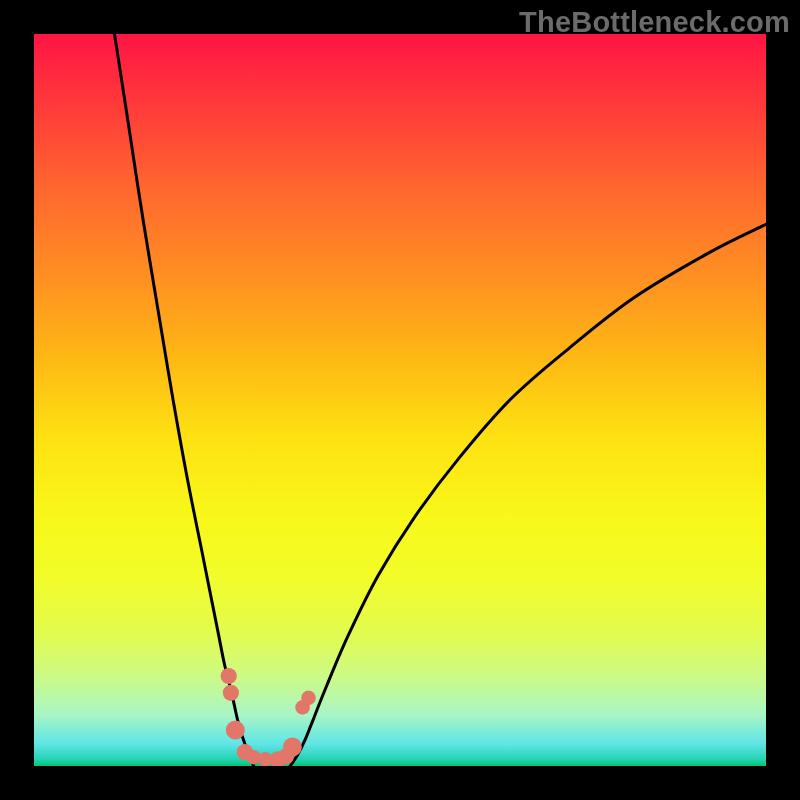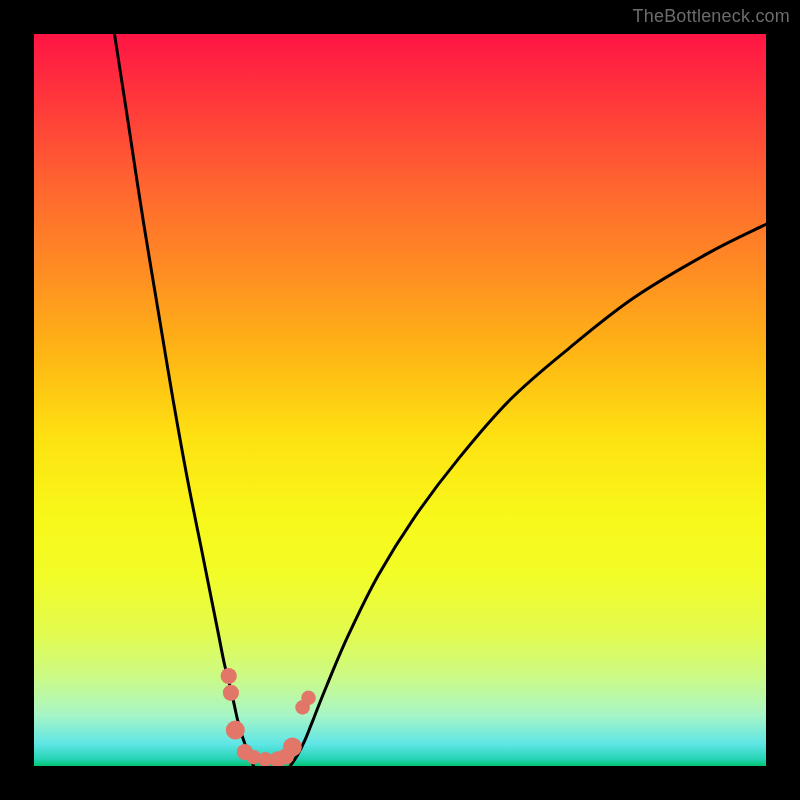--- a/index.html
+++ b/index.html
@@ -46,22 +46,22 @@
       #a8f6c6 93%,
       #5fe5e6 97%,
       #28d4b6 99%,
       #00c574 100%);
   }
   .watermark {
     position: absolute;
     top: 6px;
     right: 10px;
     font-family: Arial, Helvetica, sans-serif;
-    font-size: 18px;
-    font-weight: 400;
+    font-size: 29px;
+    font-weight: 700;
     color: #6b6b6b;
     letter-spacing: 0.2px;
   }
   svg.curve {
     position: absolute;
     left: 0; top: 0;
     width: 100%;
     height: 100%;
   }
 </style>

